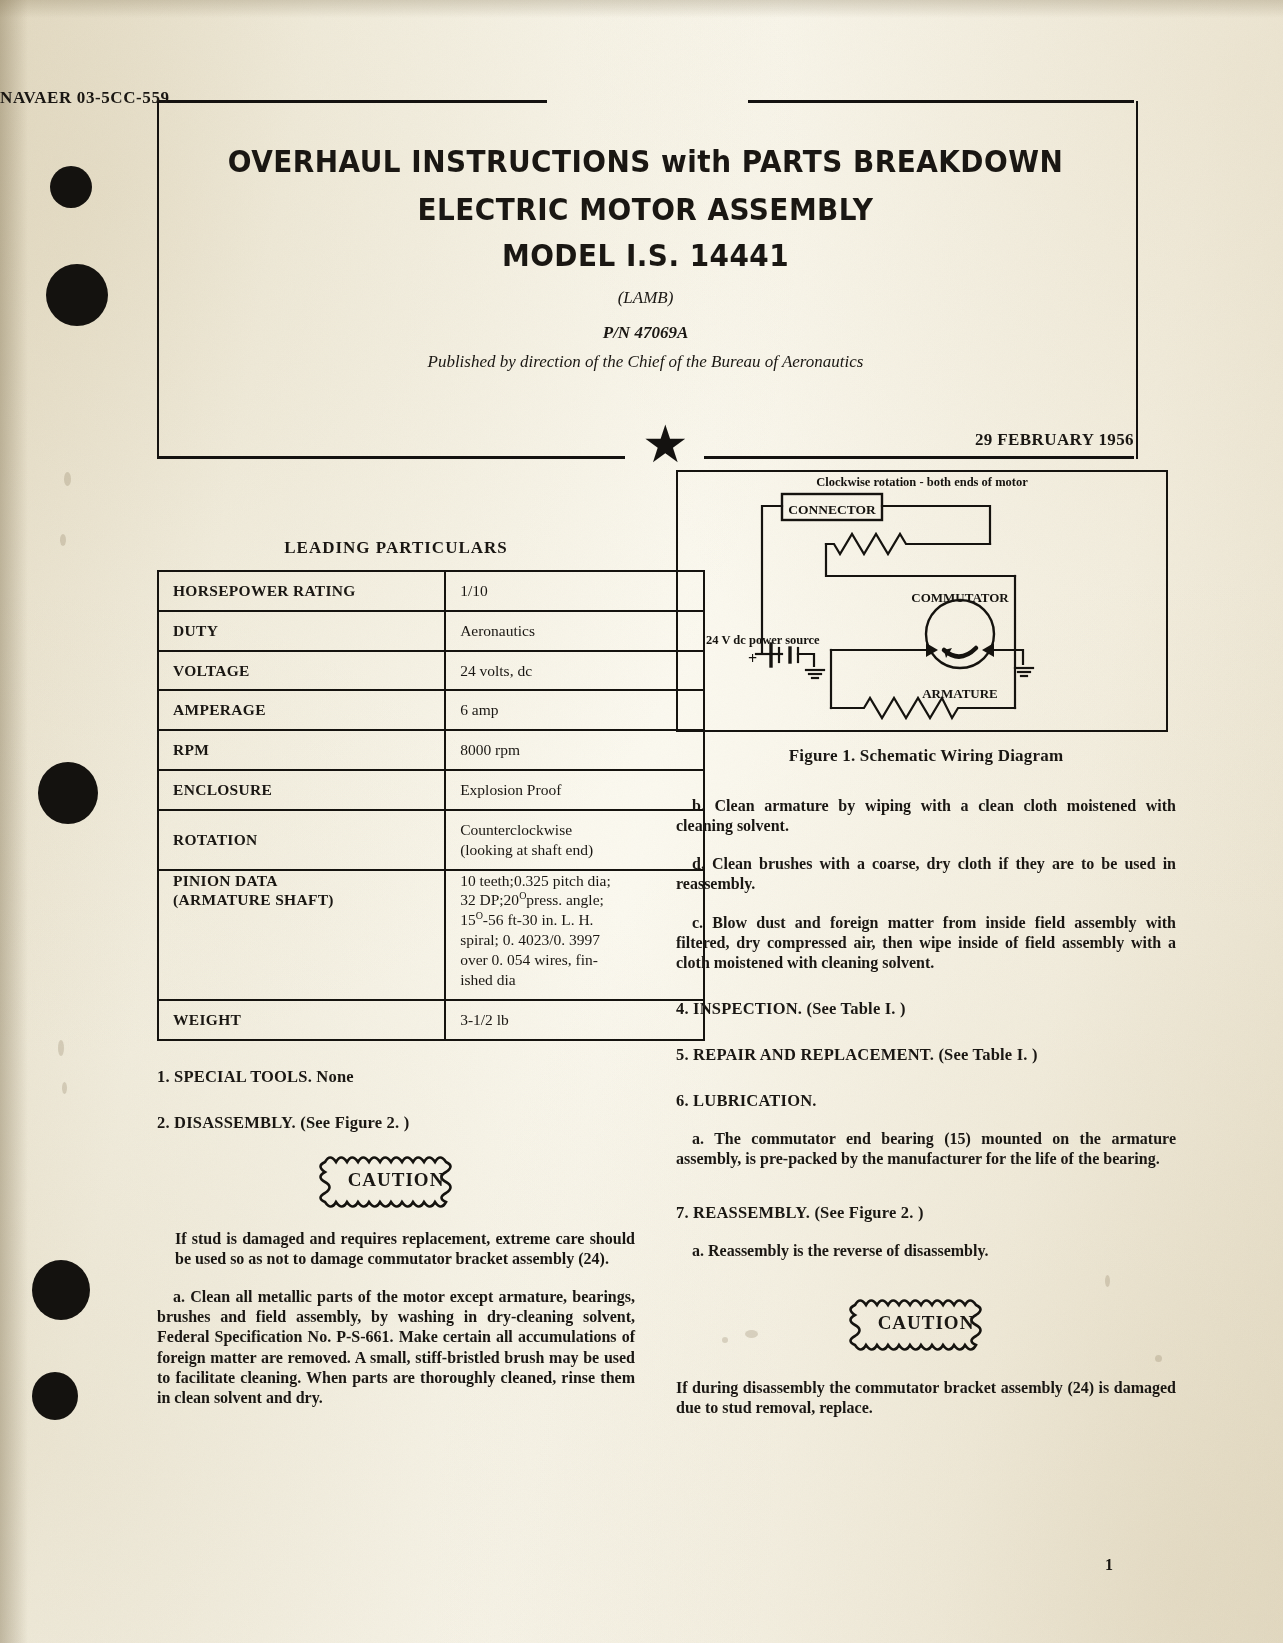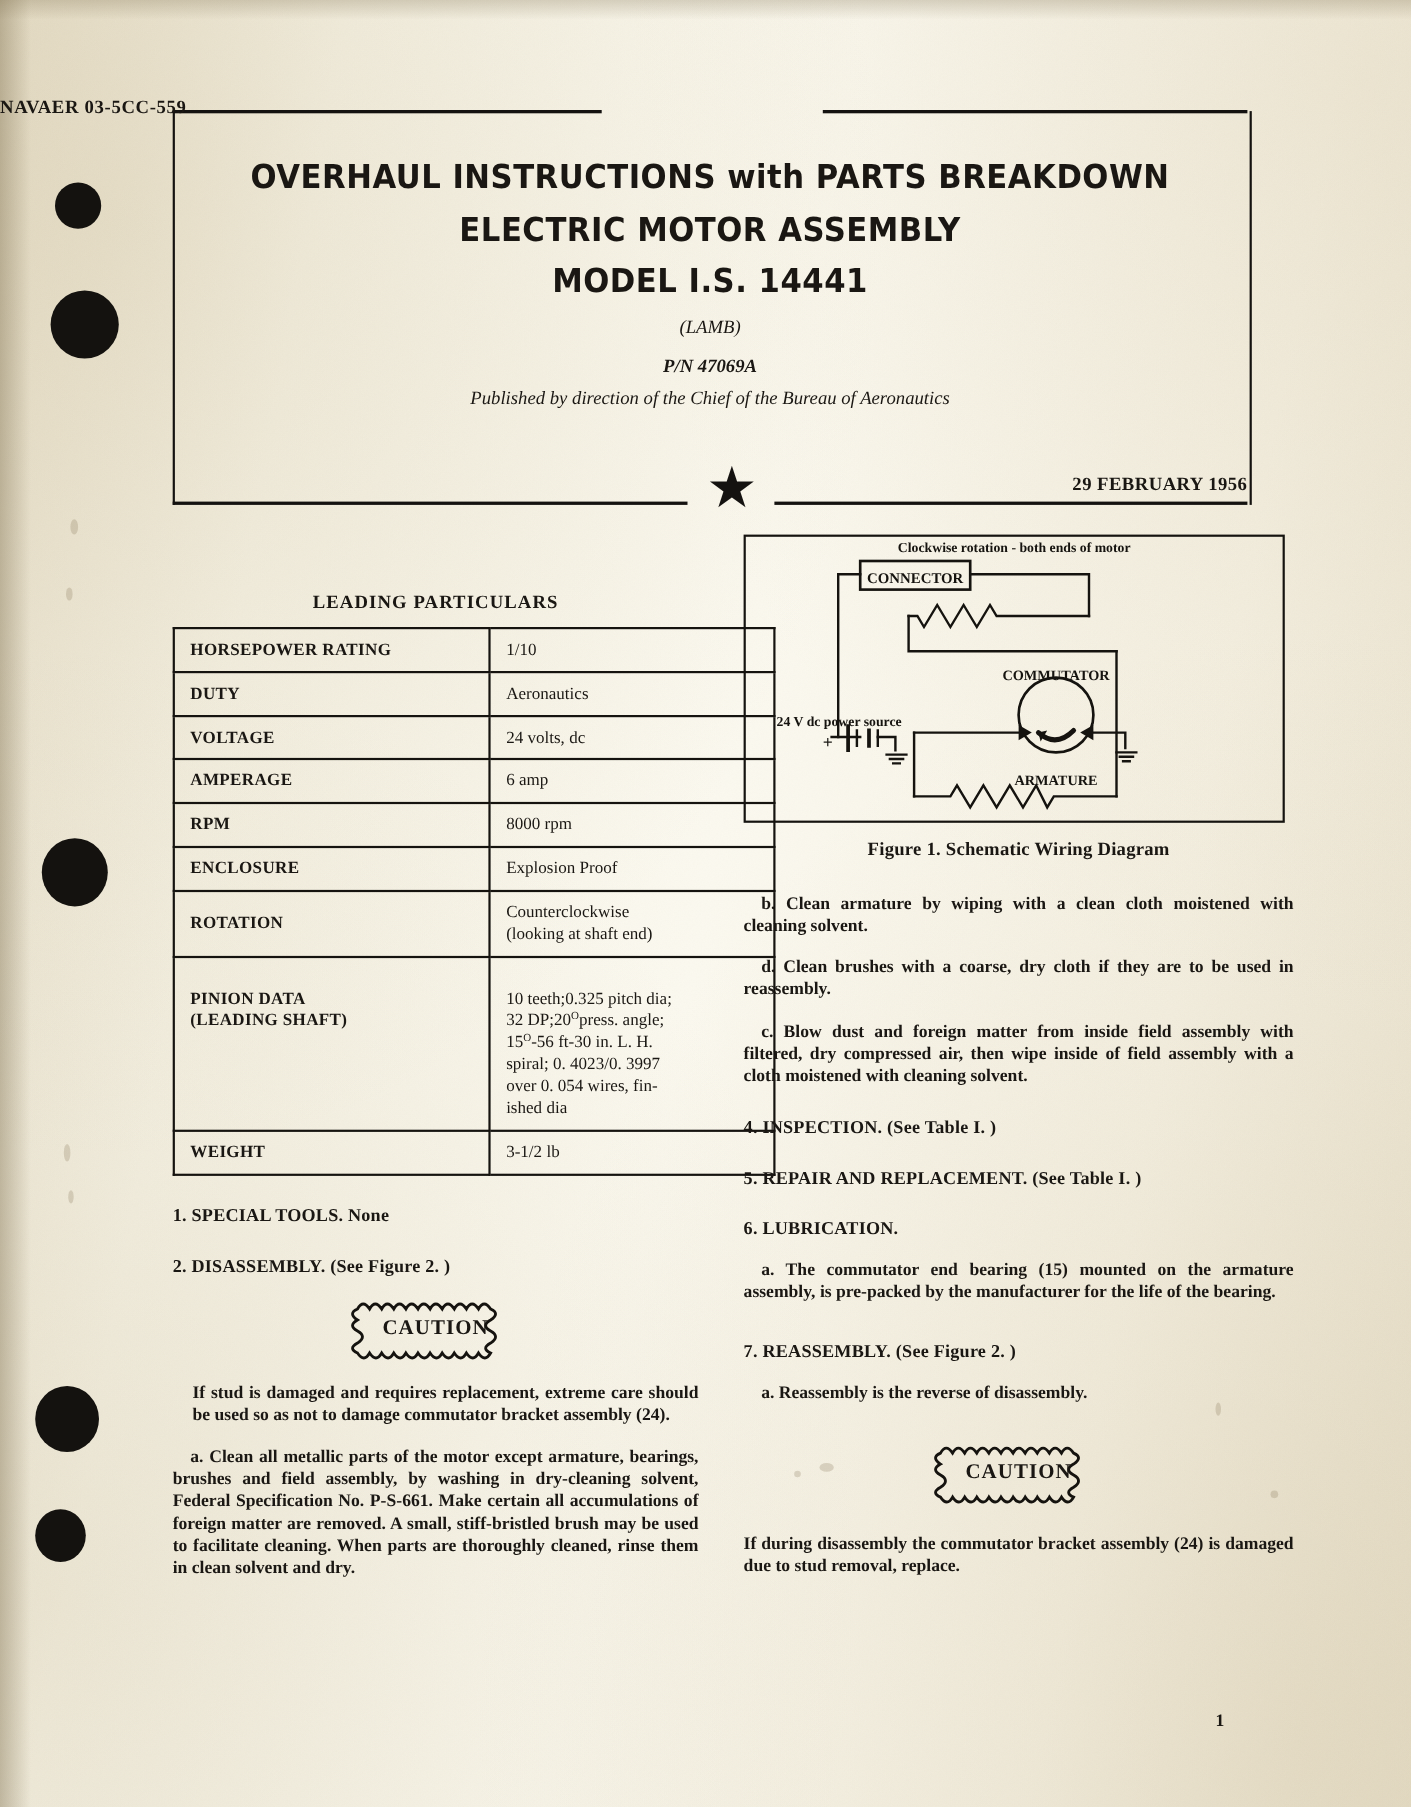--- a/index.html
+++ b/index.html
@@ -80,21 +80,21 @@
     font-family:"Liberation Serif", serif;font-size:15.5px;
   }
   table.lp td{
     border:2px solid #15130f;
     padding:9px 6px 9px 14px;
     vertical-align:middle;
     line-height:1.28;
   }
   table.lp td.k{width:242px;font-weight:bold;letter-spacing:.3px;}
   table.lp td.v{width:216px;font-weight:normal;}
-  table.lp td.pin{vertical-align:top;padding-top:28px;margin-top:22px;}
+  table.lp td.pin{vertical-align:top;padding-top:0;margin-top:22px;}
   sup.deg{font-size:10px;vertical-align:super;}
 
   .num-item{
     font-family:"Liberation Serif", serif;font-size:16.5px;font-weight:bold;
     margin:26px 0 0 0;letter-spacing:.2px;
   }
   .para{
     font-family:"Liberation Serif", serif;font-size:16px;
     margin:18px 0 0 0;line-height:1.26;text-align:justify;
     font-weight:bold;
@@ -107,21 +107,21 @@
   .caution{position:relative;width:170px;height:58px;}
   .caution .lbl{
     position:absolute;left:0;right:0;top:16px;text-align:center;
     font-family:"Liberation Serif", serif;font-weight:bold;font-size:19px;letter-spacing:1px;
   }
 
   
   .rcol{position:absolute;left:676px;top:470px;width:500px;}
   .figbox{
     border:2px solid #15130f;width:488px;height:258px;position:relative;background:transparent;
-    margin-top:16px;
+    margin-top:0px;
   }
   .figcap{
     text-align:center;font-family:"Liberation Serif", serif;font-weight:bold;
     font-size:17px;margin-top:14px;letter-spacing:.2px;
   }
   .pageno{
     position:absolute;left:1105px;top:1556px;font-family:"Liberation Serif", serif;
     font-size:16px;font-weight:bold;
   }
   .smudge{position:absolute;border-radius:50%;background:rgba(120,102,70,.22);}
@@ -207,21 +207,21 @@
     <tr>
       <td class="k">ROTATION</td>
       <td class="v">
         <span>Counterclockwise</span><br>
         <span>(looking at shaft end)</span>
       </td>
     </tr>
     <tr>
       <td class="k pin">
         <span>PINION DATA</span><br>
-        <span>(LEADING SHAFT)</span>
+        <span>(ARMATURE SHAFT)</span>
       </td>
       <td class="v pin">
         <span>10 teeth;</span><span>0.325 pitch dia;</span><br>
         <span>32 DP;20</span><sup class="deg">O</sup><span>press. angle;</span><br>
         <span>15</span><sup class="deg">O</sup><span>-56 ft-30 in.  L. H.</span><br>
         <span>spiral; 0. 4023/0. 3997</span><br>
         <span>over 0. 054 wires, fin-</span><br>
         <span>ished dia</span>
       </td>
     </tr>

